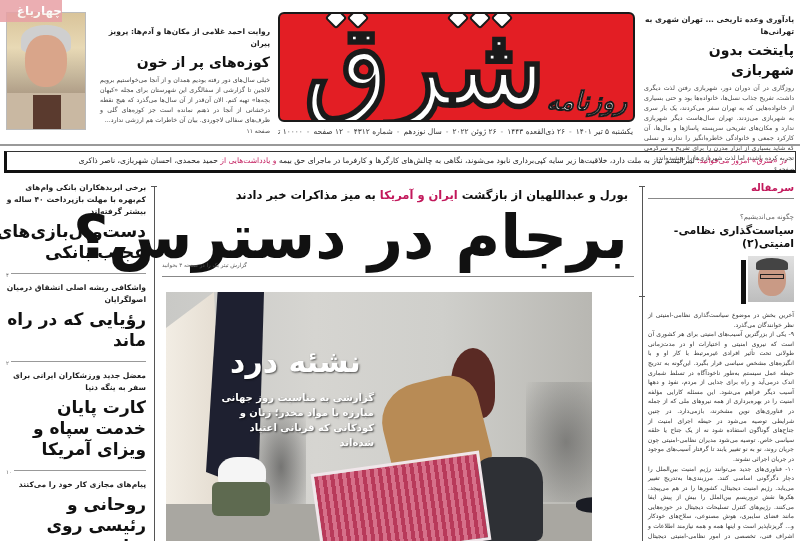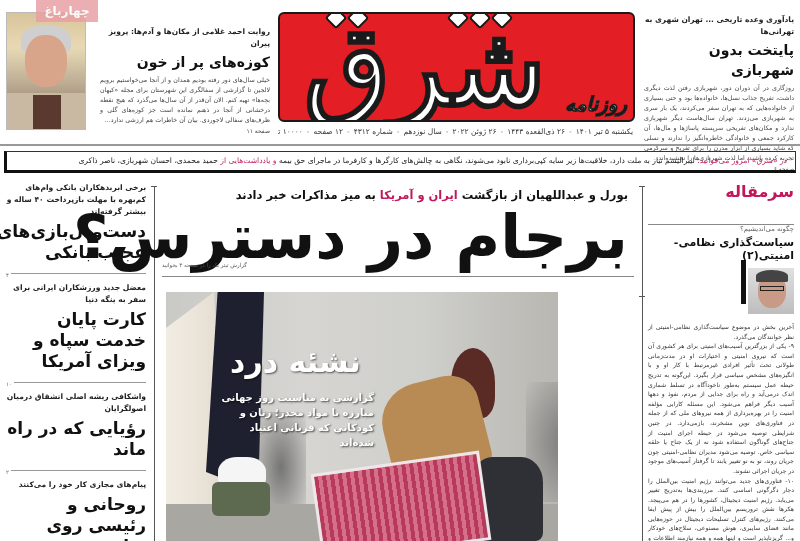--- a/index.html
+++ b/index.html
@@ -14,21 +14,21 @@
     overflow: hidden;
   }
   #logo-word {
     position: absolute; left: 10px; top: -18px; width: 270px; height: 140px;
     font-family: "DejaVu Serif", serif; font-size: 112px; font-weight: bold;
     color: #ffffff; line-height: 140px; text-align: center;
     -webkit-text-stroke: 2px #1a1a1a; letter-spacing: -4px;
   }
   #logo-sub {
     position: absolute; right: 6px; bottom: 4px;
-    font-family: "DejaVu Serif", serif; font-size: 20px; font-weight: bold;
+    font-family: "DejaVu Serif", serif; font-size: 26px; font-weight: bold;
     color: #ffffff; -webkit-text-stroke: 1px #1a1a1a; font-style: italic;
   }
   .dots { position: absolute; top: -4px; display: flex; gap: 6px; }
   .dot { width: 16px; height: 16px; background: #fff; border: 2px solid #1a1a1a; transform: rotate(45deg); border-radius: 3px; }
   #edition-line {
     position: absolute; left: 278px; top: 127px; width: 357px; height: 14px;
     font-size: 7.5px; color: #333; white-space: nowrap; overflow: hidden;
     display: flex; justify-content: space-between; direction: rtl;
   }
   #edition-line span { padding: 0 2px; }
@@ -47,40 +47,40 @@
     position: absolute; left: 0; top: 2px; width: 80px; height: 118px;
     background: linear-gradient(180deg, #d9c49a 0%, #e8d9b5 30%, #c4b59a 55%, #a89580 75%, #6b4a3a 100%);
     overflow: hidden; border: 1px solid #bbb;
   }
   #teaser-left-photo .face { position: absolute; left: 18px; top: 22px; width: 42px; height: 52px; background: #d9a58a; border-radius: 45%; }
   #teaser-left-photo .hair { position: absolute; left: 14px; top: 12px; width: 50px; height: 28px; background: #cfcfcf; border-radius: 50% 50% 20% 20%; }
   #teaser-left-photo .jacket { position: absolute; left: 0; top: 80px; width: 80px; height: 40px; background: #c9b8a2; }
   #teaser-left-photo .sweater { position: absolute; left: 26px; top: 82px; width: 28px; height: 38px; background: #5a3a2e; }
   #badge-jadid {
     position: absolute; left: -6px; top: -10px; width: 62px; height: 22px;
-    background: #e8a0a5; color: #fff; font-size: 12px; font-weight: bold; text-align: center; line-height: 22px; opacity: 0.85; margin-left: 36px;
+    background: #e8a0a5; color: #fff; font-size: 12px; font-weight: bold; line-height: 22px; opacity: 0.85;
   }
   #teaser-left-text { position: absolute; right: 0; top: 16px; width: 170px; text-align: right; }
 
   
   #ticker {
     position: absolute; left: 4px; top: 151px; width: 792px; height: 22px;
     border: 1px solid #333; border-bottom: 3px solid #111; border-left: 3px solid #111;
     font-size: 7.6px; line-height: 18px; padding: 0 8px; white-space: nowrap; overflow: hidden; text-align: right;
   }
   .pink { color: #c2185b; }
 
   
   .vline { position: absolute; width: 1px; background: #555; }
   .tick { position: absolute; width: 6px; height: 1px; background: #555; }
 
   
   #editorial { position: absolute; right: 6px; top: 182px; width: 146px; height: 359px; text-align: right; }
-  #editorial-label { font-size: 16px; color: #c2185b; font-weight: bold; letter-spacing: 1px; padding-bottom: 23px; border-bottom: 1px solid #888; }
-  #editorial-kicker { font-size: 6.8px; color: #666; }
+  #editorial-label { font-size: 10px; color: #c2185b; font-weight: bold; letter-spacing: 1px; padding-bottom: 5px; border-bottom: 1px solid #888; }
+  #editorial-kicker { font-size: 6.8px; color: #666; margin-top: 14px; }
   #editorial-title { font-size: 11px; font-weight: bold; color: #111; margin-top: 3px; }
   #editorial-photo {
     position: relative; margin: 6px 0 0 auto; width: 46px; height: 46px;
     background: linear-gradient(180deg, #e0e0e0, #bdbdbd); overflow: hidden;
   }
   #editorial-photo .head { position: absolute; left: 10px; top: 6px; width: 28px; height: 34px; background: #c99a85; border-radius: 45%; }
   #editorial-photo .hair { position: absolute; left: 8px; top: 2px; width: 32px; height: 12px; background: #444; border-radius: 50% 50% 10% 10%; }
   #editorial-photo .glasses { position: absolute; left: 12px; top: 18px; width: 24px; height: 5px; border: 1.5px solid #222; }
   #editorial-bar { position: absolute; right: 48px; top: 78px; width: 5px; height: 44px; background: #111; }
   #author-tag {
@@ -100,21 +100,21 @@
   #center { position: absolute; left: 162px; top: 182px; width: 472px; height: 359px; }
   #main-kicker { position: absolute; right: 6px; top: 6px; font-size: 11.5px; font-weight: bold; color: #111; white-space: nowrap; }
   #main-headline {
     position: absolute; right: 6px; top: 20px; font-size: 61px; font-weight: bold; color: #111;
     line-height: 70px; font-family: "DejaVu Sans", sans-serif; letter-spacing: -1px; white-space: nowrap;
   }
   #main-ref { position: absolute; left: 0; top: 80px; font-size: 5.5px; color: #555; }
   #main-rule { position: absolute; left: 0; top: 94px; width: 472px; height: 1px; background: #888; }
 
   #photo {
-    position: absolute; left: 4px; top: 110px; width: 392px; height: 249px; overflow: hidden;
+    position: absolute; left: 4px; top: 110px; width: 426px; height: 249px; overflow: hidden;
     background: linear-gradient(90deg, #c9c9c6 0%, #d6d5d1 35%, #cfcfcb 65%, #b8b7b2 100%);
   }
   .ph { position: absolute; }
   #ph-curtain { left: 0; top: 0; width: 60px; height: 240px; background: linear-gradient(90deg, #f2ede4, #e3dbcf); clip-path: polygon(0 15%, 80% 0, 100% 100%, 0 100%); }
   #ph-darkcloth { left: 40px; top: 0; width: 58px; height: 200px; background: #1e2030; clip-path: polygon(20% 0, 100% 0, 90% 100%, 0 90%); }
   #ph-stain1 { left: 90px; top: 120px; width: 50px; height: 110px; background: radial-gradient(ellipse, rgba(40,40,40,0.55), rgba(40,40,40,0)); }
   #ph-stain2 { left: 360px; top: 90px; width: 80px; height: 120px; background: radial-gradient(ellipse, rgba(50,50,50,0.45), rgba(50,50,50,0)); }
   #ph-ground { left: 0; top: 212px; width: 462px; height: 37px; background: #a9a7a1; }
   #ph-whitebag { left: 52px; top: 165px; width: 48px; height: 36px; background: #f5f5f5; border-radius: 40%; }
   #ph-greenbag { left: 46px; top: 190px; width: 58px; height: 34px; background: #5e6a50; border-radius: 6px; }
@@ -208,28 +208,28 @@
 <div class="tick" style="left:639px;top:186px;"></div>
 <div class="tick" style="left:639px;top:296px;"></div>
 
 <div id="leftcol">
   <div class="lc-item">
     <div class="lc-kicker">برخی ابربدهکاران بانکی وام‌های کم‌بهره با مهلت بازپرداخت ۴۰ ساله و بیشتر گرفته‌اند</div>
     <div class="lc-title">دست‌ودل‌بازی‌های عجیب بانکی</div>
     <span class="lc-page">۴</span>
   </div>
   <div class="lc-item">
+    <div class="lc-kicker">واشکافی ریشه اصلی انشقاق درمیان اصولگرایان</div>
+    <div class="lc-title">رؤیایی که در راه ماند</div>
+    <span class="lc-page">۲</span>
+  </div>
+  <div class="lc-item">
     <div class="lc-kicker">معضل جدید ورزشکاران ایرانی برای سفر به ینگه دنیا</div>
     <div class="lc-title">کارت پایان خدمت سپاه و ویزای آمریکا</div>
     <span class="lc-page">۱۰</span>
-  </div>
-  <div class="lc-item">
-    <div class="lc-kicker">واشکافی ریشه اصلی انشقاق درمیان اصولگرایان</div>
-    <div class="lc-title">رؤیایی که در راه ماند</div>
-    <span class="lc-page">۲</span>
   </div>
   <div class="lc-item">
     <div class="lc-kicker">پیام‌های مجازی کار خود را می‌کنند</div>
     <div class="lc-title">روحانی و رئیسی روی ترازوی اینستاگرام</div>
 
   </div>
 
 </div>
 
 <div id="center">

